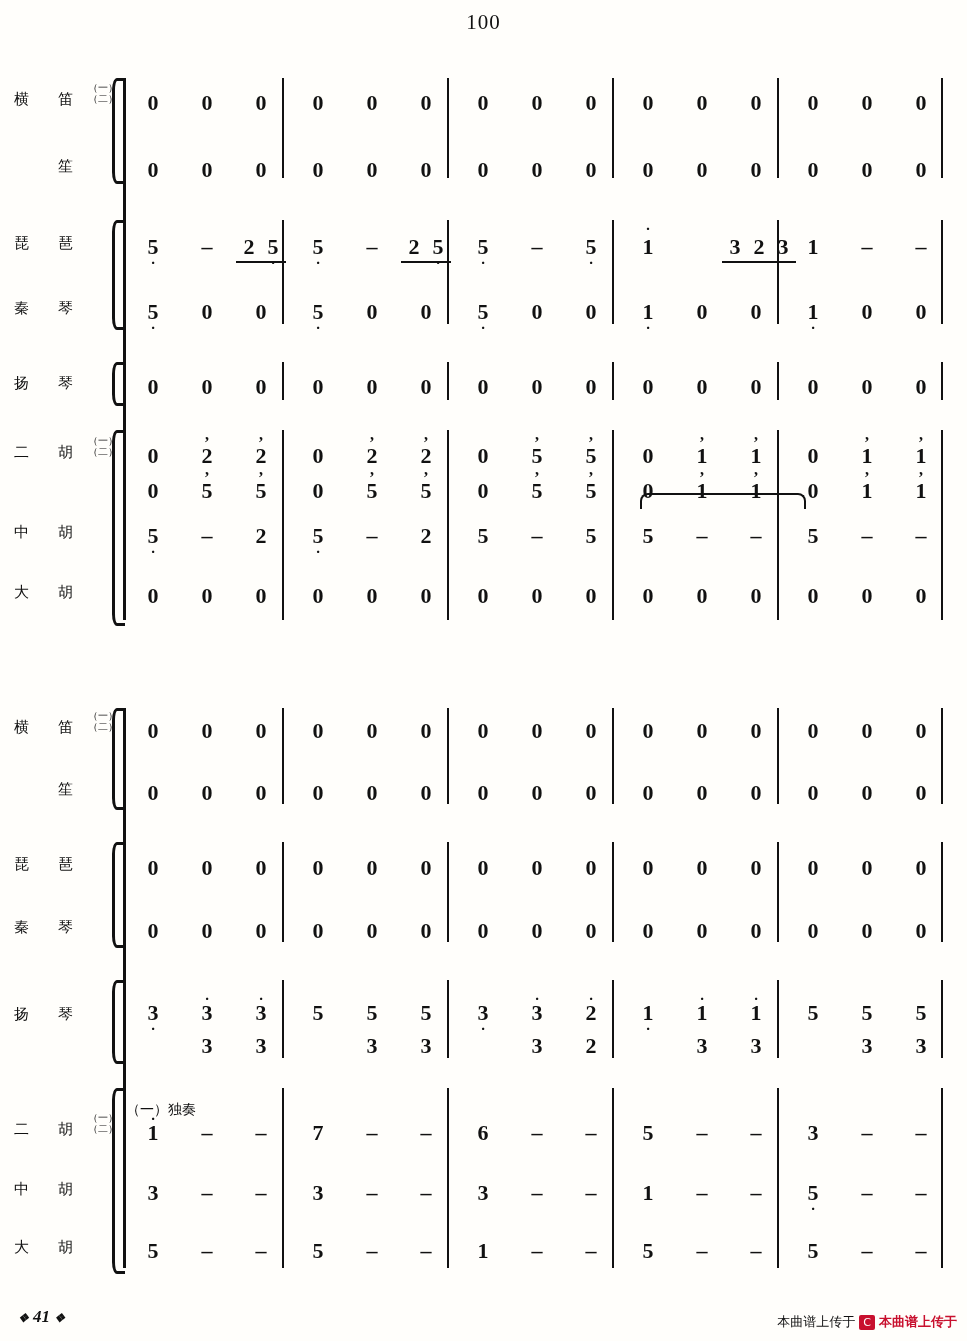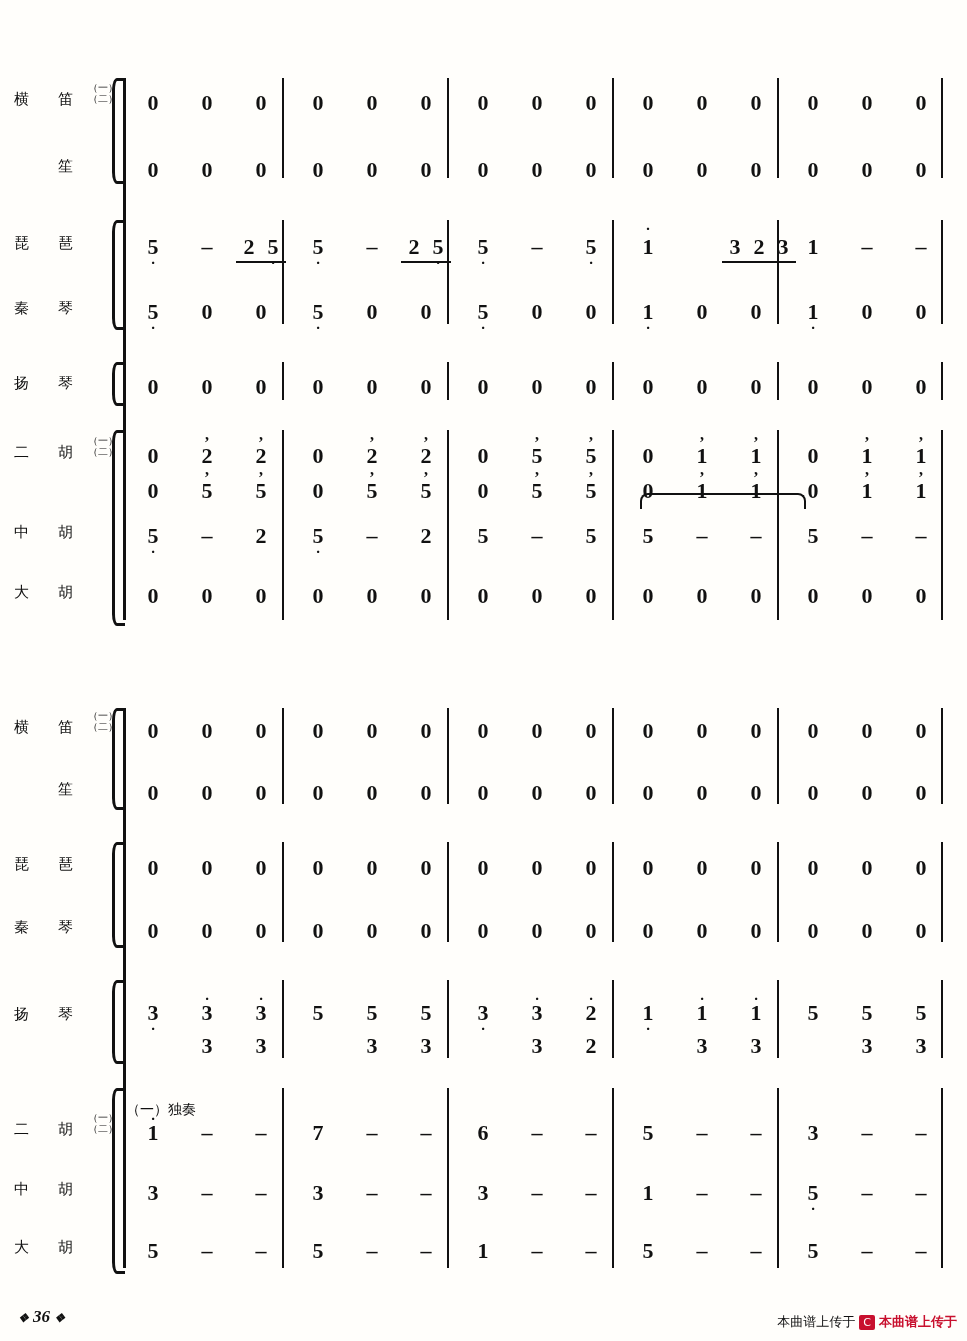--- a/index.html
+++ b/index.html
@@ -101,20 +101,21 @@
     font-size:11px;padding:1px 4px;border-radius:2px;
     font-family:"DejaVu Sans",sans-serif;
   }
   .credit-red{color:#c8102e;font-weight:bold;}
 </style>
 </head>
 <body>
 
 <div class="page">
 
+  <div class="page-number">100</div>
 
   <div class="system sys1">
 
     <div class="labels">
       <div class="lbl" style="top:52px">
         <span class="l1">横</span>
         <span class="l2">笛</span>
         <span class="paren">
           <span>（一）</span>
           <span>（二）</span>
@@ -586,21 +587,21 @@
       <div class="cell" style="left:563px">–</div>
       <div class="cell" style="left:617px">–</div>
       <div class="cell" style="left:674px">5</div>
       <div class="cell" style="left:728px">–</div>
       <div class="cell" style="left:782px">–</div>
     </div>
   </div>
 
   <div class="footer-page">
     <span class="star">❖</span>
-    <span>36</span>
+    <span>41</span>
     <span class="star">❖</span>
   </div>
 
   <div class="footer-credit">
     <span>本曲谱上传于</span>
     <span class="credit-badge">C</span>
     <span class="credit-red">本曲谱上传于</span>
   </div>
 
 </div>

